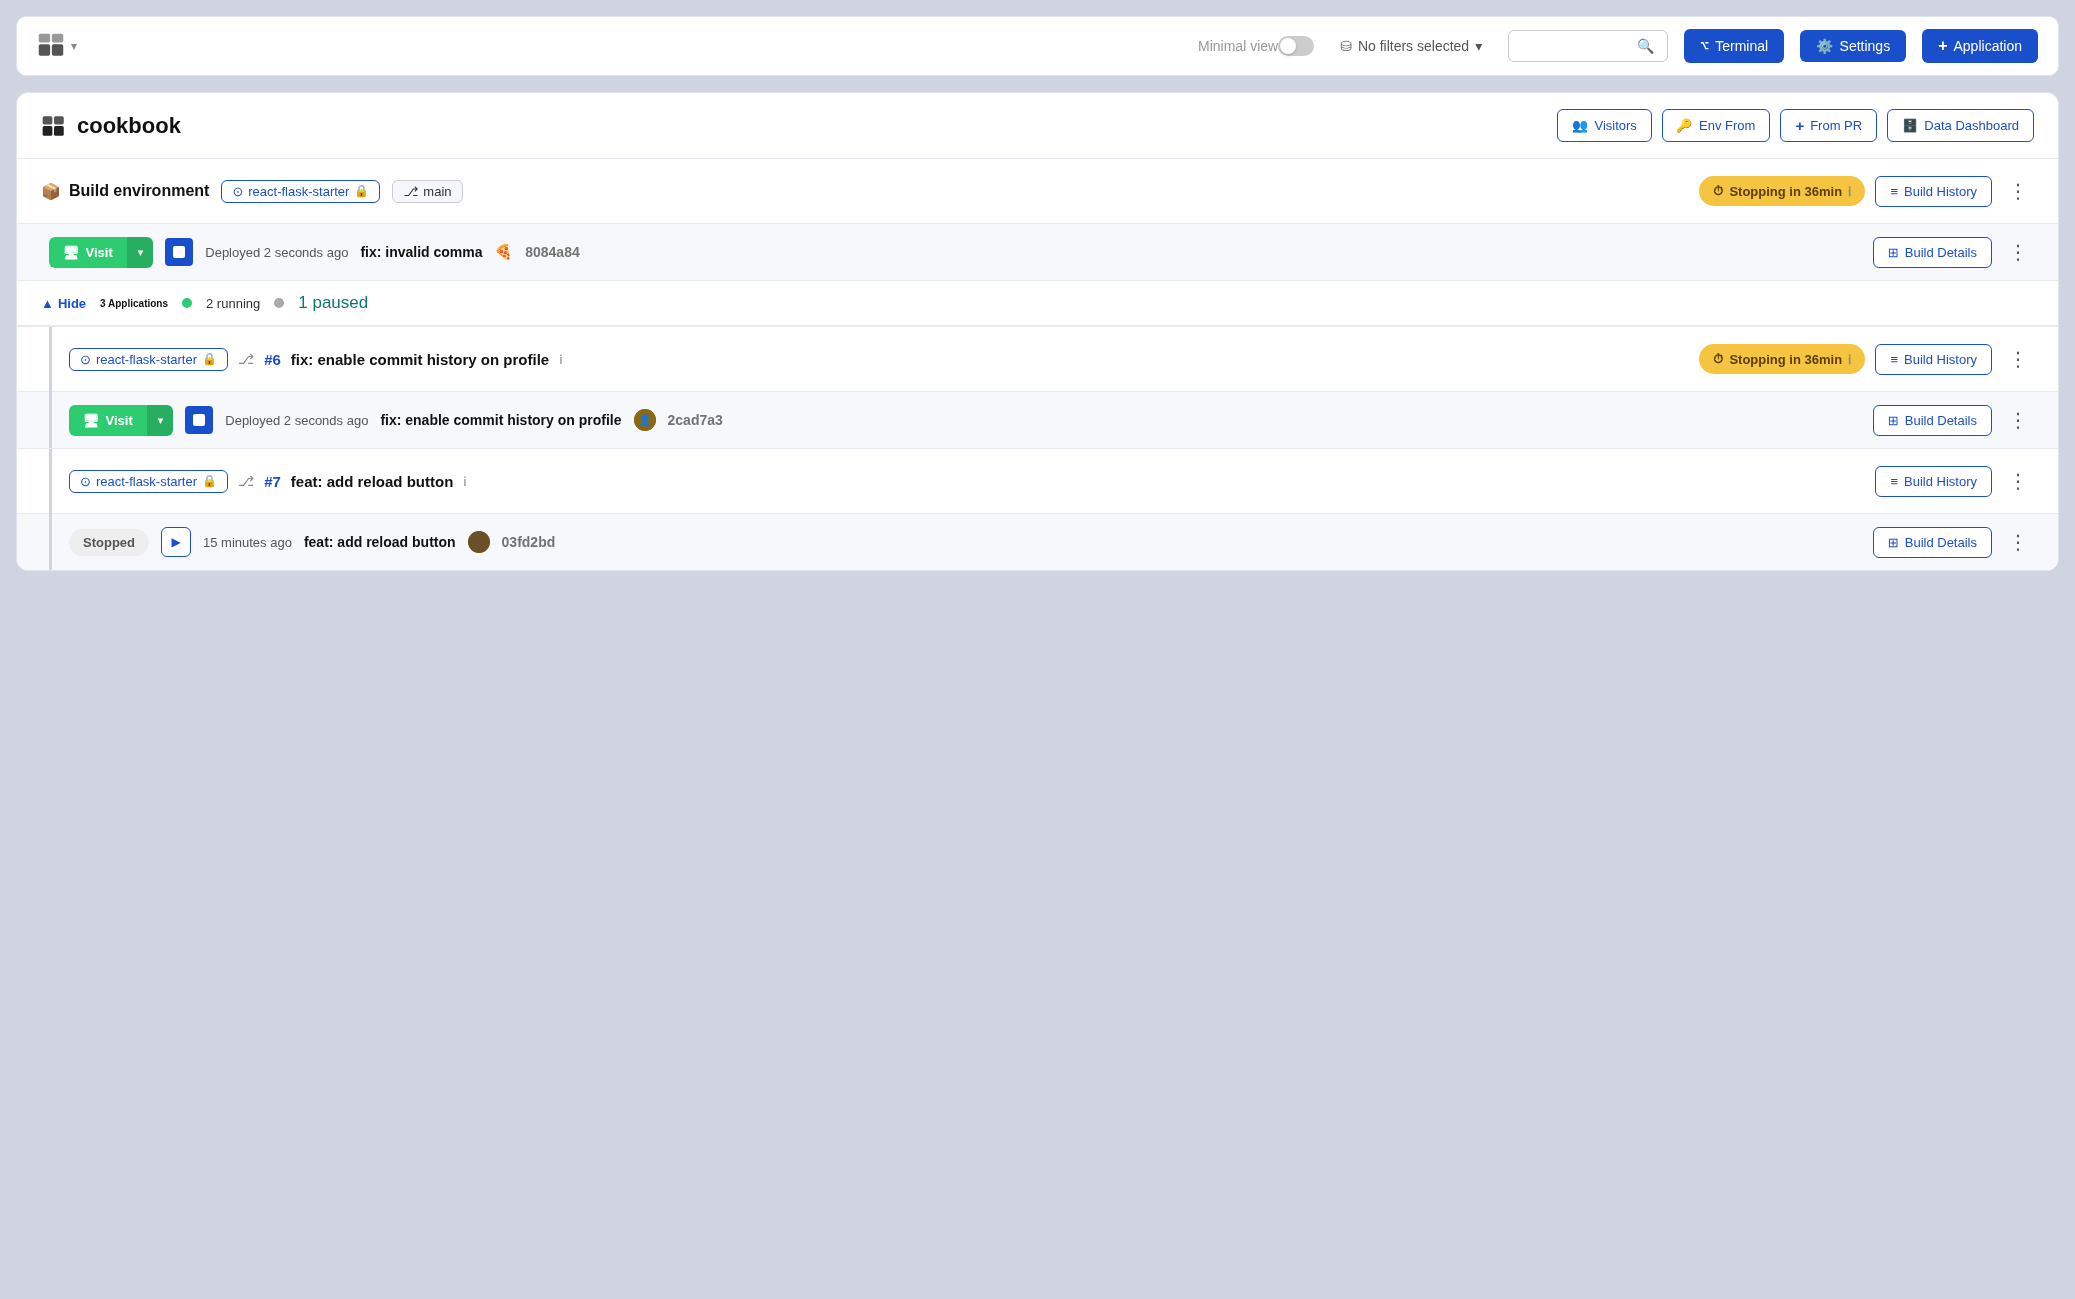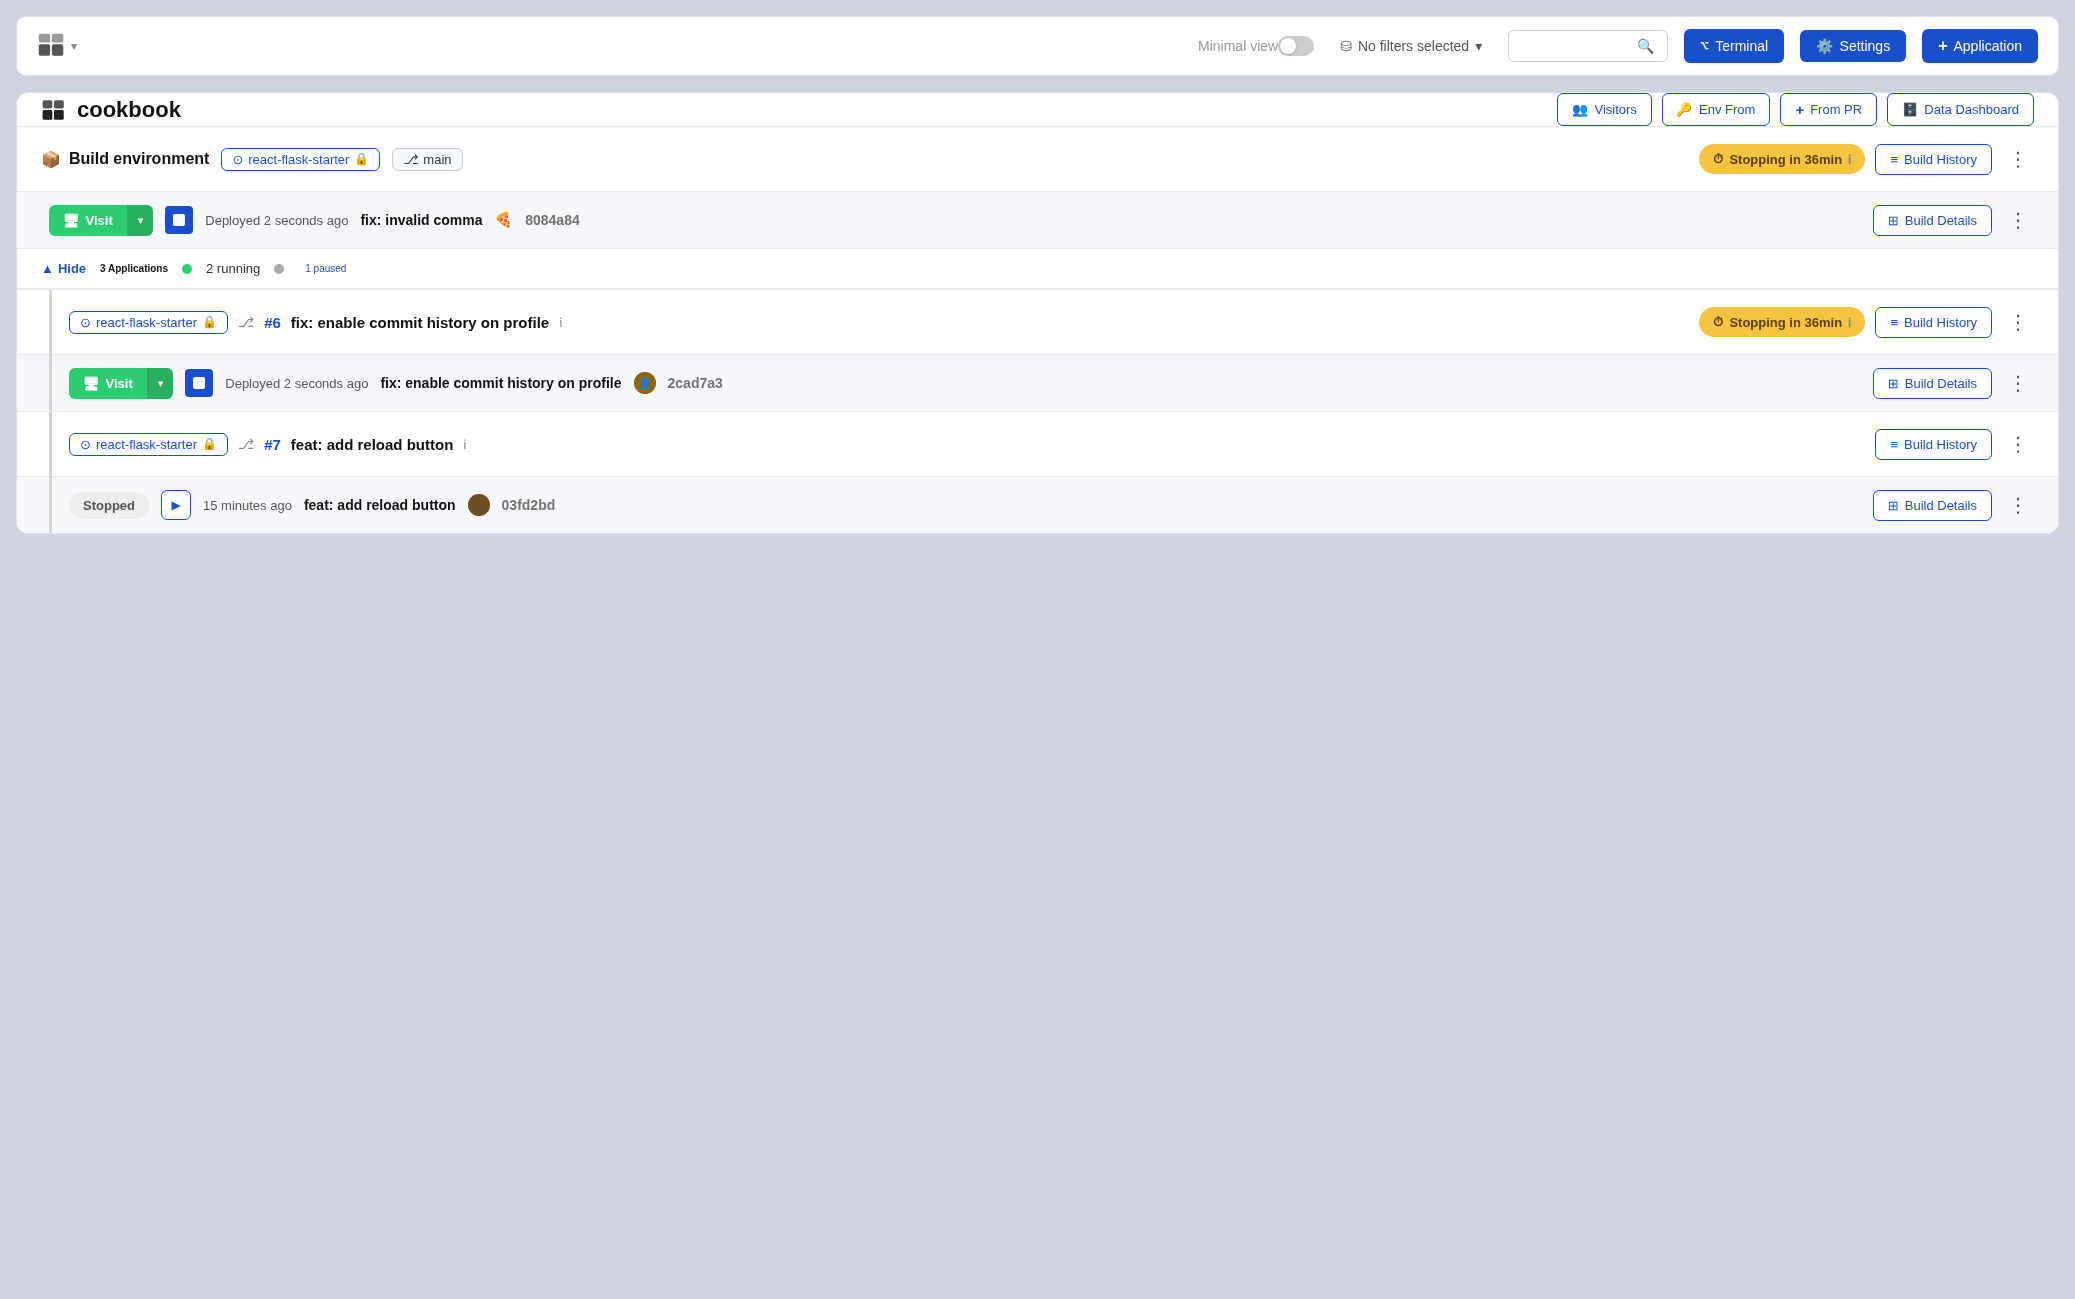--- a/index.html
+++ b/index.html
@@ -64,21 +64,21 @@
     .main-card {
       background: #fff;
       border-radius: 12px;
       border: 1px solid #e0e4ee;
       overflow: hidden;
     }
 
     
     .cookbook-header {
       display: flex; align-items: center;
-      padding: 0 24px;
+      padding: 16px 24px;
       border-bottom: 1px solid #e8eaf0;
       gap: 12px;
     }
     .cookbook-logo { display: flex; align-items: center; gap: 10px; }
     .cookbook-logo svg { width: 26px; height: 26px; }
     .cookbook-name { font-size: 22px; font-weight: 700; color: #111; }
     .cookbook-actions { margin-left: auto; display: flex; gap: 10px; }
     .btn-outline {
       display: flex; align-items: center; gap: 6px;
       border: 1px solid #1a4fcc; color: #1a4fcc; background: #fff;
@@ -163,21 +163,21 @@
       padding: 12px 24px; border-top: 1px solid #e8eaf0;
     }
     .hide-btn {
       display: flex; align-items: center; gap: 4px;
       color: #1a4fcc; font-size: 13px; font-weight: 600; cursor: pointer; background: none; border: none;
     }
     .apps-count { font-size: 10px; font-weight: 700; color: #111; }
     .dot-running { width: 10px; height: 10px; border-radius: 50%; background: #2ecc71; display: inline-block; }
     .dot-paused { width: 10px; height: 10px; border-radius: 50%; background: #aaa; display: inline-block; }
     .running-text { font-size: 13px; color: #333; }
-    .paused-text { font-size: 10px; color: #1d4ed8; margin-left: 7px; }
+    .paused-text { font-size: 17px; color: #0f766e; }
 
     
     .pr-section {
       border-top: 1px solid #e8eaf0;
       padding: 0;
       position: relative;
     }
     .pr-section::before {
       content: '';
       position: absolute;

